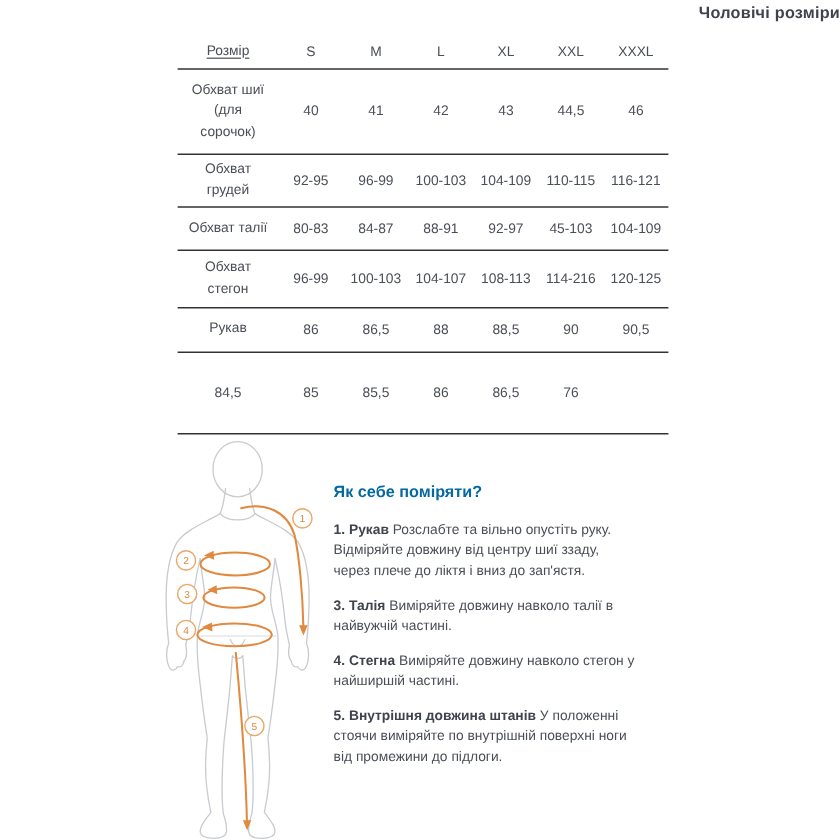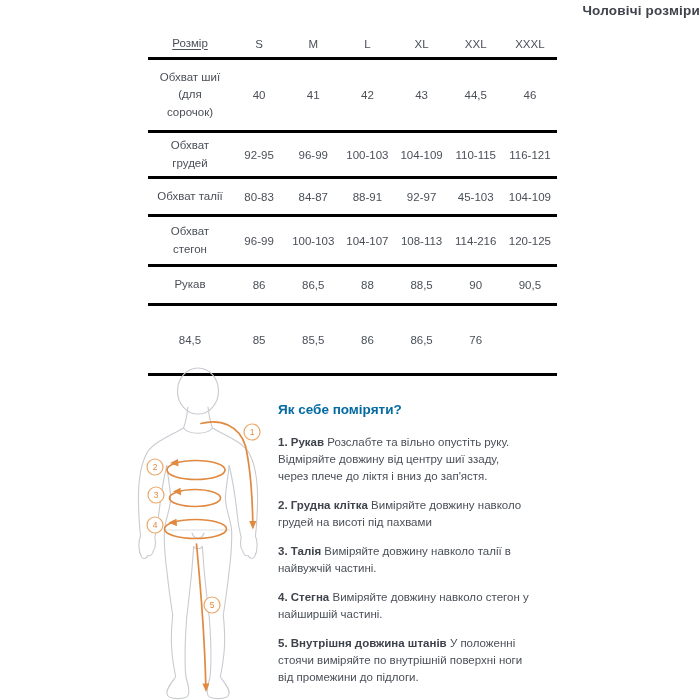--- a/index.html
+++ b/index.html
@@ -4,21 +4,21 @@
 <style>
   html,body{margin:0;padding:0;background:#fff;}
   body{font-family:"Liberation Sans",sans-serif;}
   .page{position:relative;width:700px;height:700px;background:#ffffff;overflow:hidden;color:#474c54;}
 
   .title{position:absolute;top:3px;left:0;width:700px;margin:0;text-align:right;
          font-size:13.5px;font-weight:600;color:#3e434c;letter-spacing:.2px;}
 
   .size-table{position:absolute;left:148px;top:30px;width:409px;font-size:11.5px;color:#4a4f57;}
   .trow{display:grid;grid-template-columns:84px repeat(6,1fr);align-items:center;
-        border-bottom:3px solid #000000;}
+        border-bottom:1px solid #000000;}
   .cell{text-align:center;padding:0 2px;}
   .label-cell{white-space:pre-line;line-height:1.5;}
   .head-link{text-decoration:underline;text-underline-offset:2px;cursor:pointer;}
   .r-head{height:27px}.r-0{height:70px}.r-1{height:43px}.r-2{height:35px}
   .r-3{height:47px}.r-4{height:36px}.r-5{height:67px}
 
   .figure-svg{position:absolute;left:128px;top:356px;}
   .figure-svg text{font-family:"Liberation Sans",sans-serif;font-size:8.5px;}
 
   .guide{position:absolute;left:278px;top:402px;width:266px;}
@@ -157,19 +157,18 @@
       <g>
         <circle cx="84" cy="249" r="8" fill="#ffffff" stroke="#eaa768" stroke-width="1.2"></circle>
         <text x="84" y="252" text-anchor="middle" fill="#e1893f">5</text>
       </g>
     </g>
   </svg>
 
   <div class="guide">
     <h2>Як себе поміряти?</h2>
     <p><b>1. Рукав</b> <span>Розслабте та вільно опустіть руку. Відміряйте довжину від центру шиї ззаду, через плече до ліктя і вниз до зап'ястя.</span></p>
-    <p><b>2. Грудна клітка</b> <span>Виміряйте довжину навколо грудей на висоті під пахвами</span></p>
     <p><b>3. Талія</b> <span>Виміряйте довжину навколо талії в найвужчій частині.</span></p>
     <p><b>4. Стегна</b> <span>Виміряйте довжину навколо стегон у найширшій частині.</span></p>
     <p><b>5. Внутрішня довжина штанів</b> <span>У положенні стоячи виміряйте по внутрішній поверхні ноги від промежини до підлоги.</span></p>
   </div>
 
 </div>
 
 </body></html>

